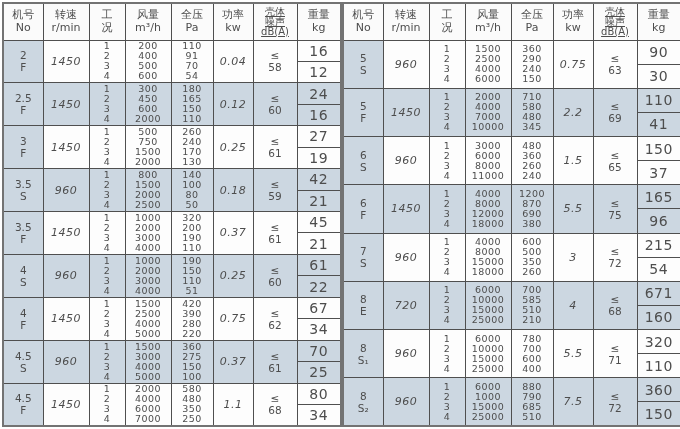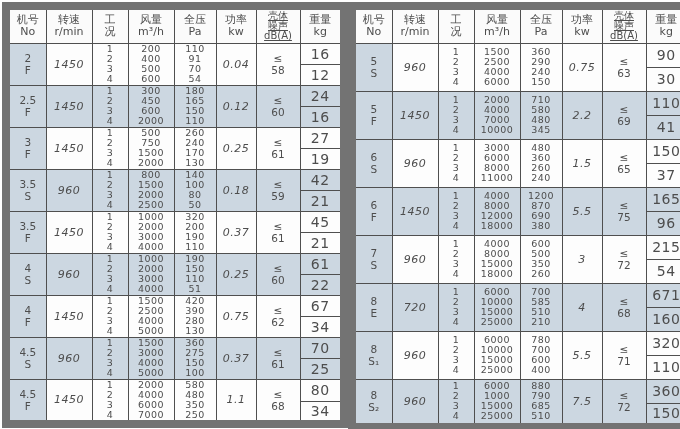--- a/index.html
+++ b/index.html
@@ -4,21 +4,21 @@
 <style>
   html,body{margin:0;padding:0;background:#ffffff;}
   .page{
     width:680px;height:429px;box-sizing:border-box;
     background:#ffffff;display:flex;align-items:stretch;
     padding:2px;font-family:"DejaVu Sans",sans-serif;
   }
   table.spec{
     border-collapse:collapse;table-layout:fixed;
     width:338px;height:425px;
-    border:8px solid #737373;
+    border:2px solid #737373;
   }
   table.spec th, table.spec td{
     border:1px solid #4f4f4f;
     padding:0;margin:0;
     text-align:center;vertical-align:middle;
     color:#4d4d4d;
     overflow:hidden;
   }
   thead tr{height:37px;}
   th{
@@ -227,21 +227,21 @@
 2
 3
 4</td>
           <td rowspan="2" class="multi">1500
 2500
 4000
 5000</td>
           <td rowspan="2" class="multi">420
 390
 280
-130</td>
+220</td>
           <td rowspan="2" class="single">0.75</td>
           <td rowspan="2" class="noise">≤
 62</td>
           <td class="weight">67</td>
         </tr>
         <tr class="plain">
           <td class="weight">34</td>
         </tr>
         <tr class="shaded">
           <td rowspan="2" class="machine-no">4.5

